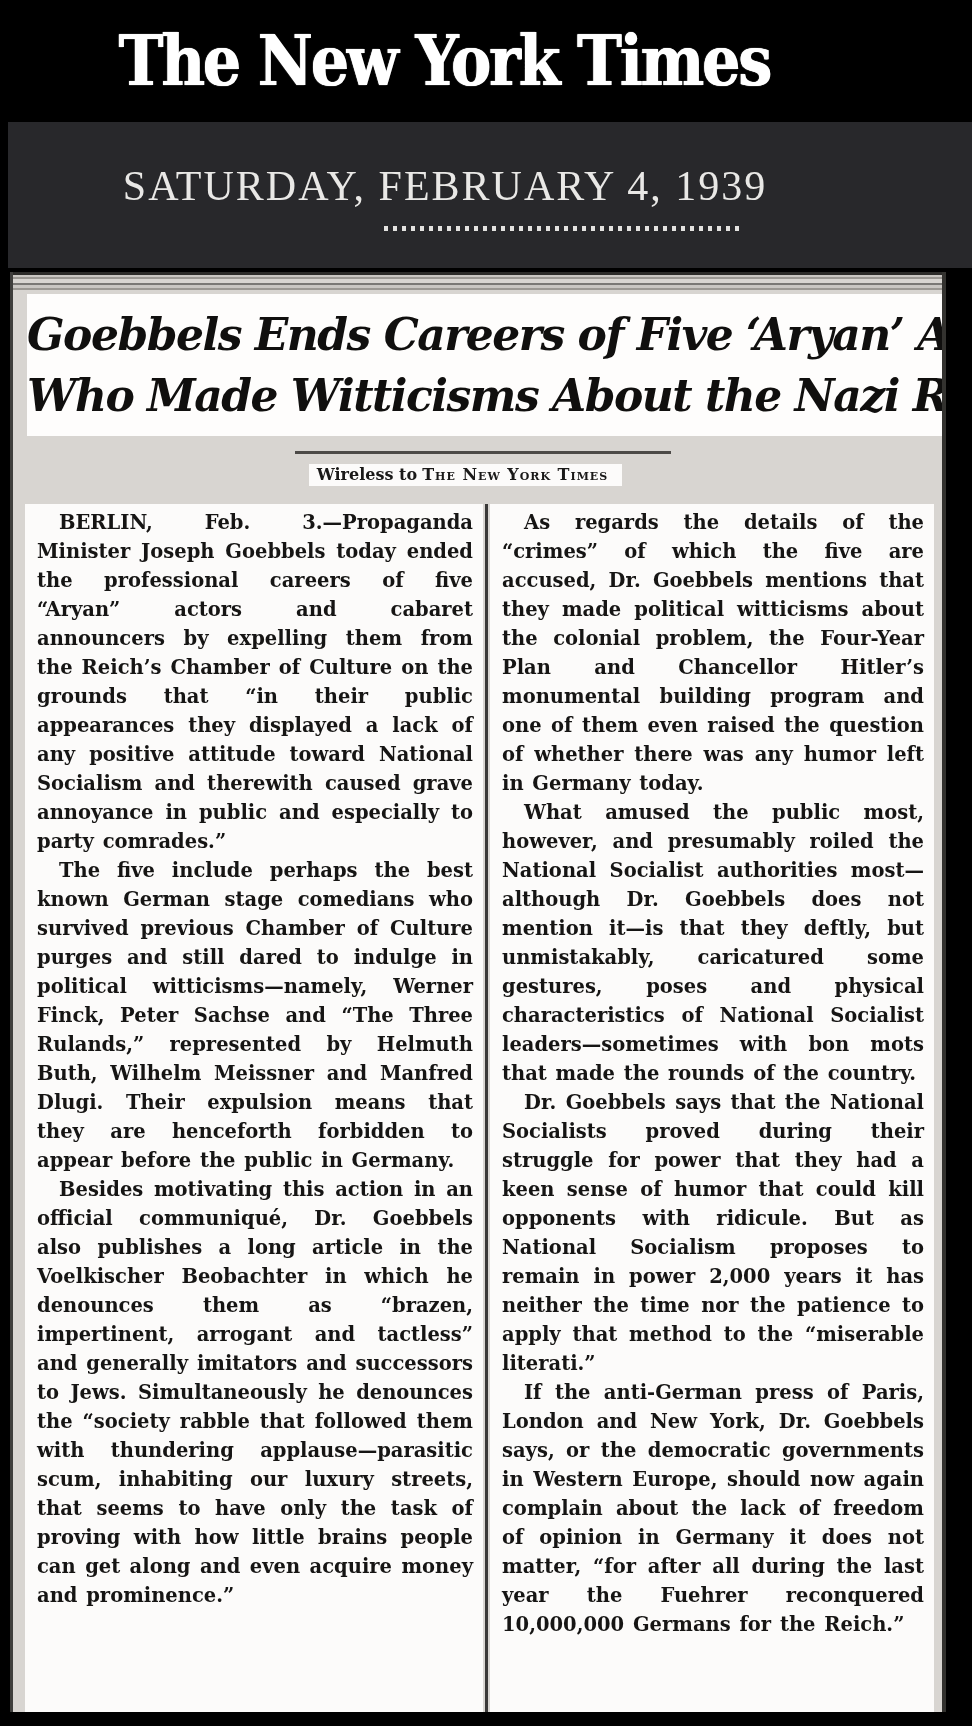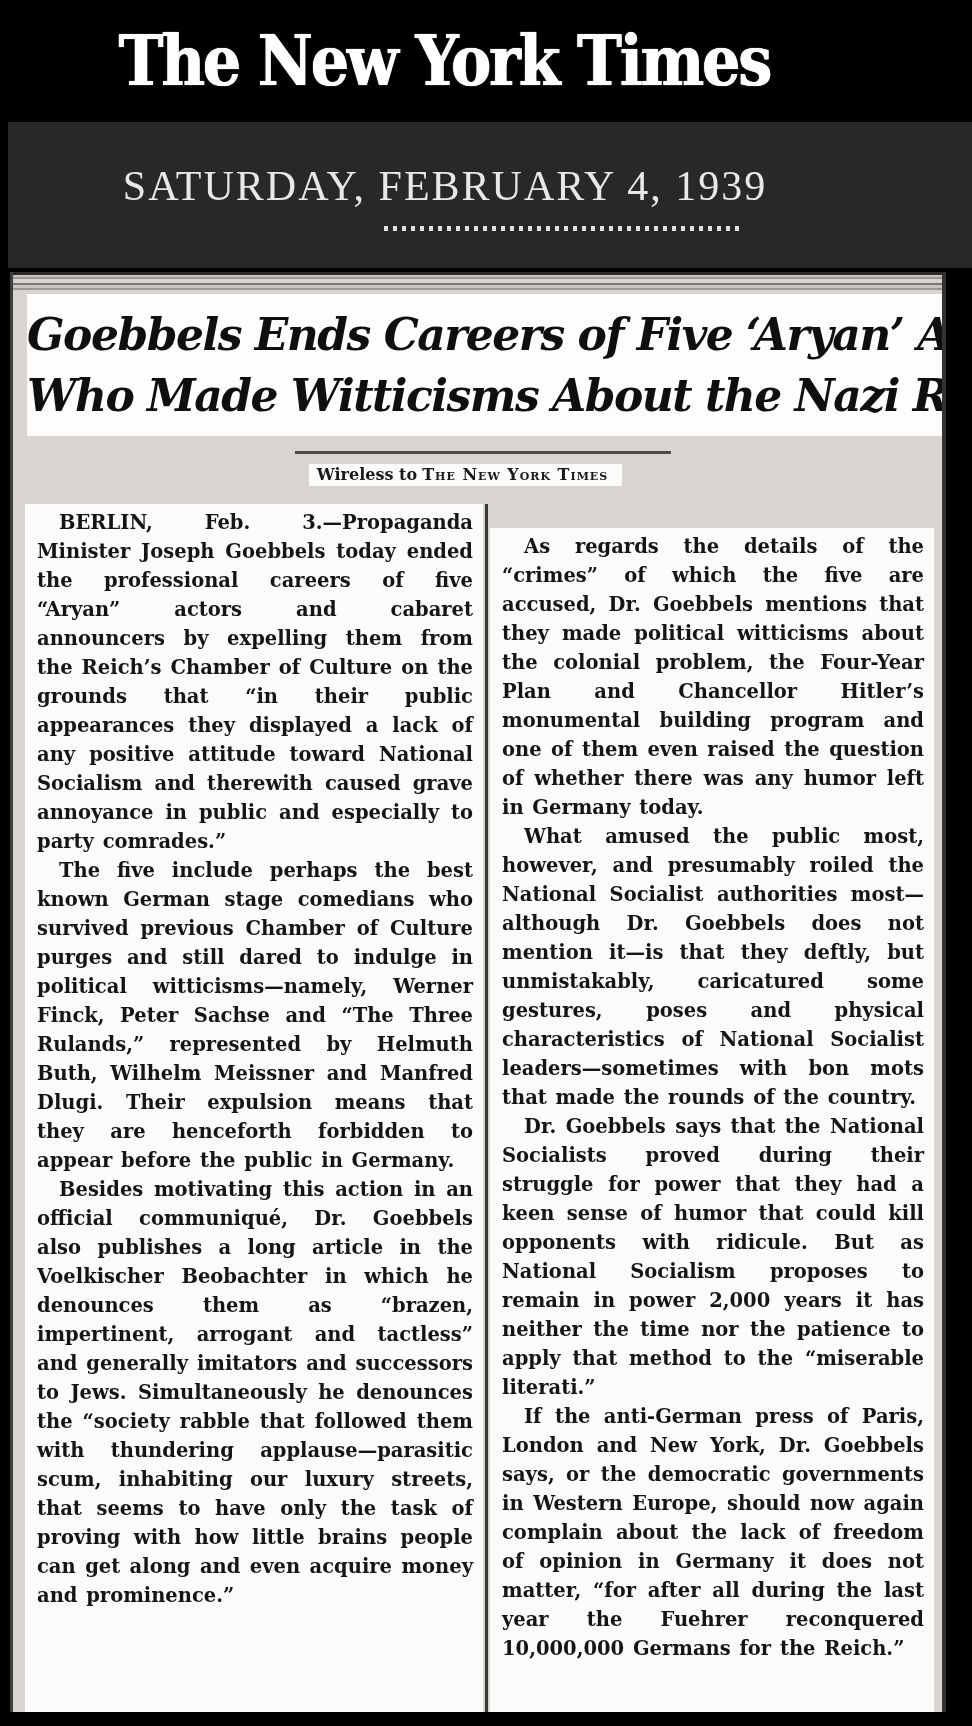--- a/index.html
+++ b/index.html
@@ -100,21 +100,21 @@
   .byline .sc { font-variant:small-caps; letter-spacing:1px; margin-left:5px; }
 
   
   .columns {
     position:absolute; top:232px; left:12px; right:8px; bottom:0;
     display:flex;
     overflow:hidden;
   }
   .column { display:flex; flex-direction:row; min-width:0; }
   .column.left  { flex:0 0 458px; }
-  .column.right { flex:1;margin-top:24px; }
+  .column.right { flex:1; }
   .divider { flex:0 0 3px; background:#3a3938; margin:0 2px; }
   .column .text {
     background:#fcfbfa;
     padding:4px 10px 8px 12px;
     font-family:"DejaVu Serif", serif;
     font-weight:bold;
     font-size:19.5px;
     line-height:29px;
     text-align:justify;
     color:#161514;

